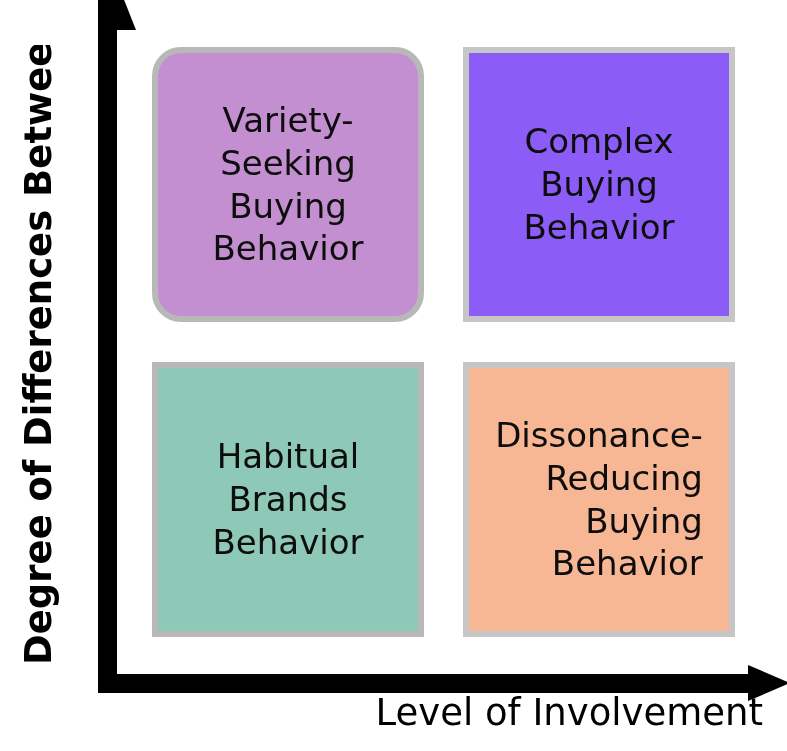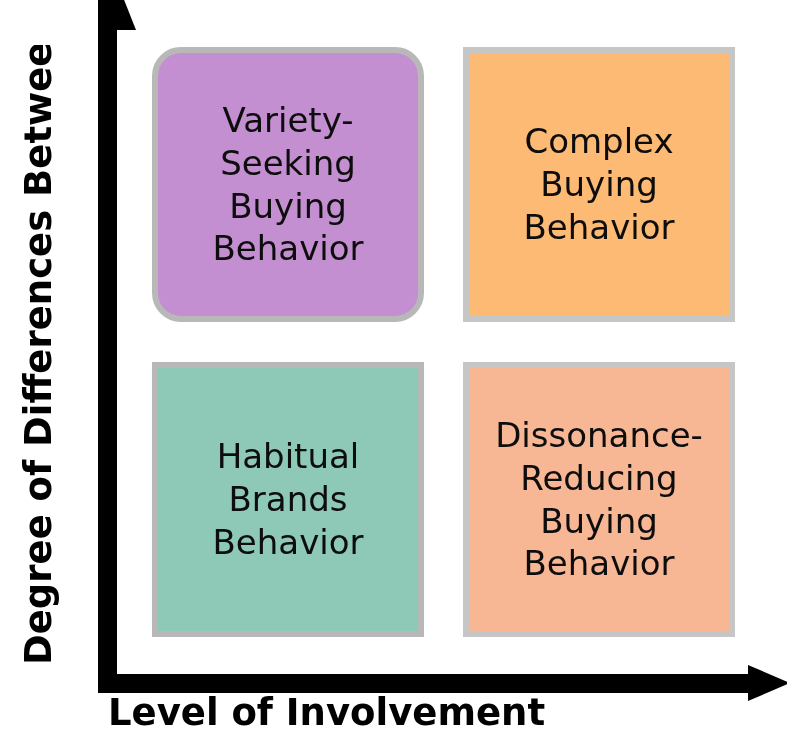--- a/index.html
+++ b/index.html
@@ -58,23 +58,23 @@
     border-bottom: 18px solid transparent;
     border-left: 42px solid #000000;
   }
 
   
   .axis-label-x {
     position: absolute;
     left: 108px;
     top: 694px;
     width: 655px;
-    text-align: left;
+    text-align: right;
     font-size: 37px;
-    font-weight: 700;
+    font-weight: 400;
     color: #000000;
     line-height: 1.05;
     white-space: nowrap;
     overflow: hidden;
   }
 
   .axis-label-y-wrap {
     position: absolute;
     left: -265px;
     top: 330px;
@@ -146,33 +146,33 @@
 
   <div class="quadrants">
 
     <div class="quadrant q-tl" style="background: rgb(196, 143, 208); border-color: rgb(184, 184, 184);">
       <span class="quadrant-label">Variety-
 Seeking
 Buying
 Behavior</span>
     </div>
 
-    <div class="quadrant q-tr" style="background: #fdba74; border-color: rgb(198, 198, 198);">
+    <div class="quadrant q-tr" style="background: #8b5cf6; border-color: rgb(198, 198, 198);">
       <span class="quadrant-label">Complex
 Buying
 Behavior</span>
     </div>
 
     <div class="quadrant q-bl" style="background: rgb(141, 201, 182); border-color: rgb(184, 184, 184);">
       <span class="quadrant-label">Habitual
 Brands
 Behavior</span>
     </div>
 
-    <div class="quadrant q-br" style="background: rgb(247, 182, 148); border-color: rgb(198, 198, 198);">
+    <div class="quadrant q-br" style="background: rgb(247, 182, 148); border-color: rgb(198, 198, 198); text-align: right;">
       <span class="quadrant-label">Dissonance-
 Reducing
 Buying
 Behavior</span>
     </div>
 
   </div>
 
 </div>
 

